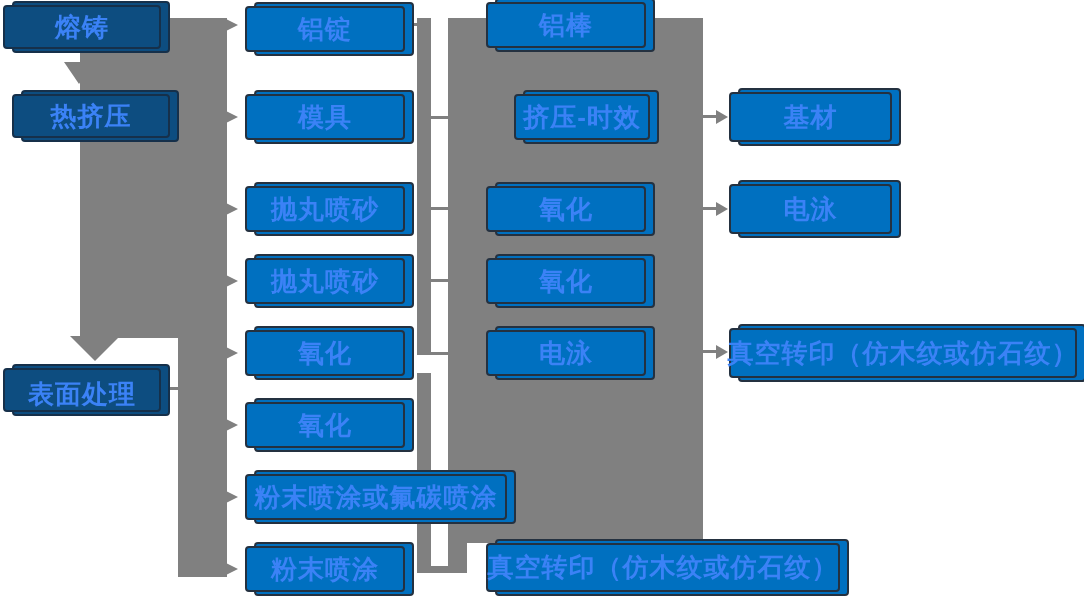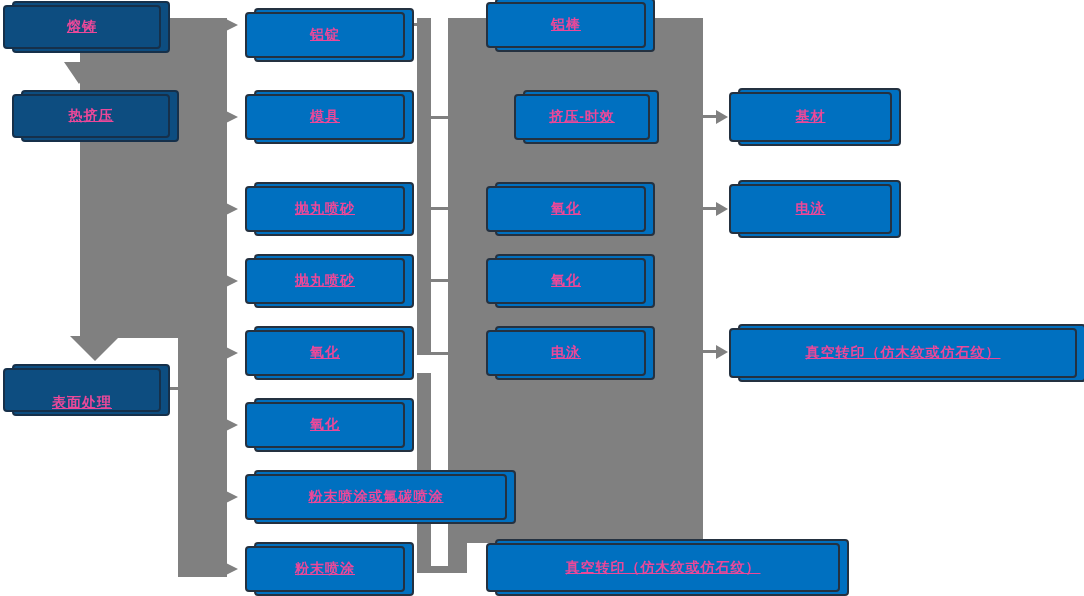--- a/index.html
+++ b/index.html
@@ -17,22 +17,22 @@
     content:"";position:absolute;z-index:0;
     left:9px;right:-9px;top:-4px;bottom:-4px;
     background:var(--fill);border:2px solid var(--edge);border-radius:4px;
   }
   .box::after{ 
     content:"";position:absolute;z-index:1;inset:0;
     background:var(--fill);border:2px solid var(--edge);border-radius:4px;
     box-sizing:border-box;
   }
   .box span{
-    position:relative;z-index:2;color:#ec4899;font-weight:bold;font-size:14px;
-    white-space:nowrap;letter-spacing:1px;text-decoration:underline;
+    position:relative;z-index:2;color:#3b82f6;font-weight:bold;font-size:26px;
+    white-space:nowrap;letter-spacing:1px;
   }
   .stage{--fill:#0d4d80;--edge:#16304a;}
   .node{--fill:#0070c0;--edge:#243140;}
 </style>
 </head>
 <body>
 
 <div id="canvas">
 
   <div class="gray" style="left:80px;top:18px;width:147px;height:320px;"></div>
@@ -73,21 +73,21 @@
   <div class="box stage" style="left:3px;top:5px;width:158px;height:44px;">
     <span>熔铸</span>
     </div>
   <div class="box stage" style="left:3px;top:94px;width:158px;height:44px;margin-left:9px;">
     <span>热挤压</span>
     </div>
   <div class="box stage" style="left:3px;top:368px;width:158px;height:44px;align-items:flex-end;">
     <span>表面处理</span>
     </div>
 
-  <div class="box node" style="left:245px;top:12px;width:160px;height:46px;">
+  <div class="box node" style="left:245px;top:6px;width:160px;height:46px;">
     <span>铝锭</span>
     </div>
   <div class="box node" style="left:245px;top:94px;width:160px;height:46px;border-radius:16px;">
     <span>模具</span>
     </div>
   <div class="box node" style="left:245px;top:186px;width:160px;height:46px;">
     <span>抛丸喷砂</span>
     </div>
   <div class="box node" style="left:245px;top:258px;width:160px;height:46px;">
     <span>抛丸喷砂</span>

